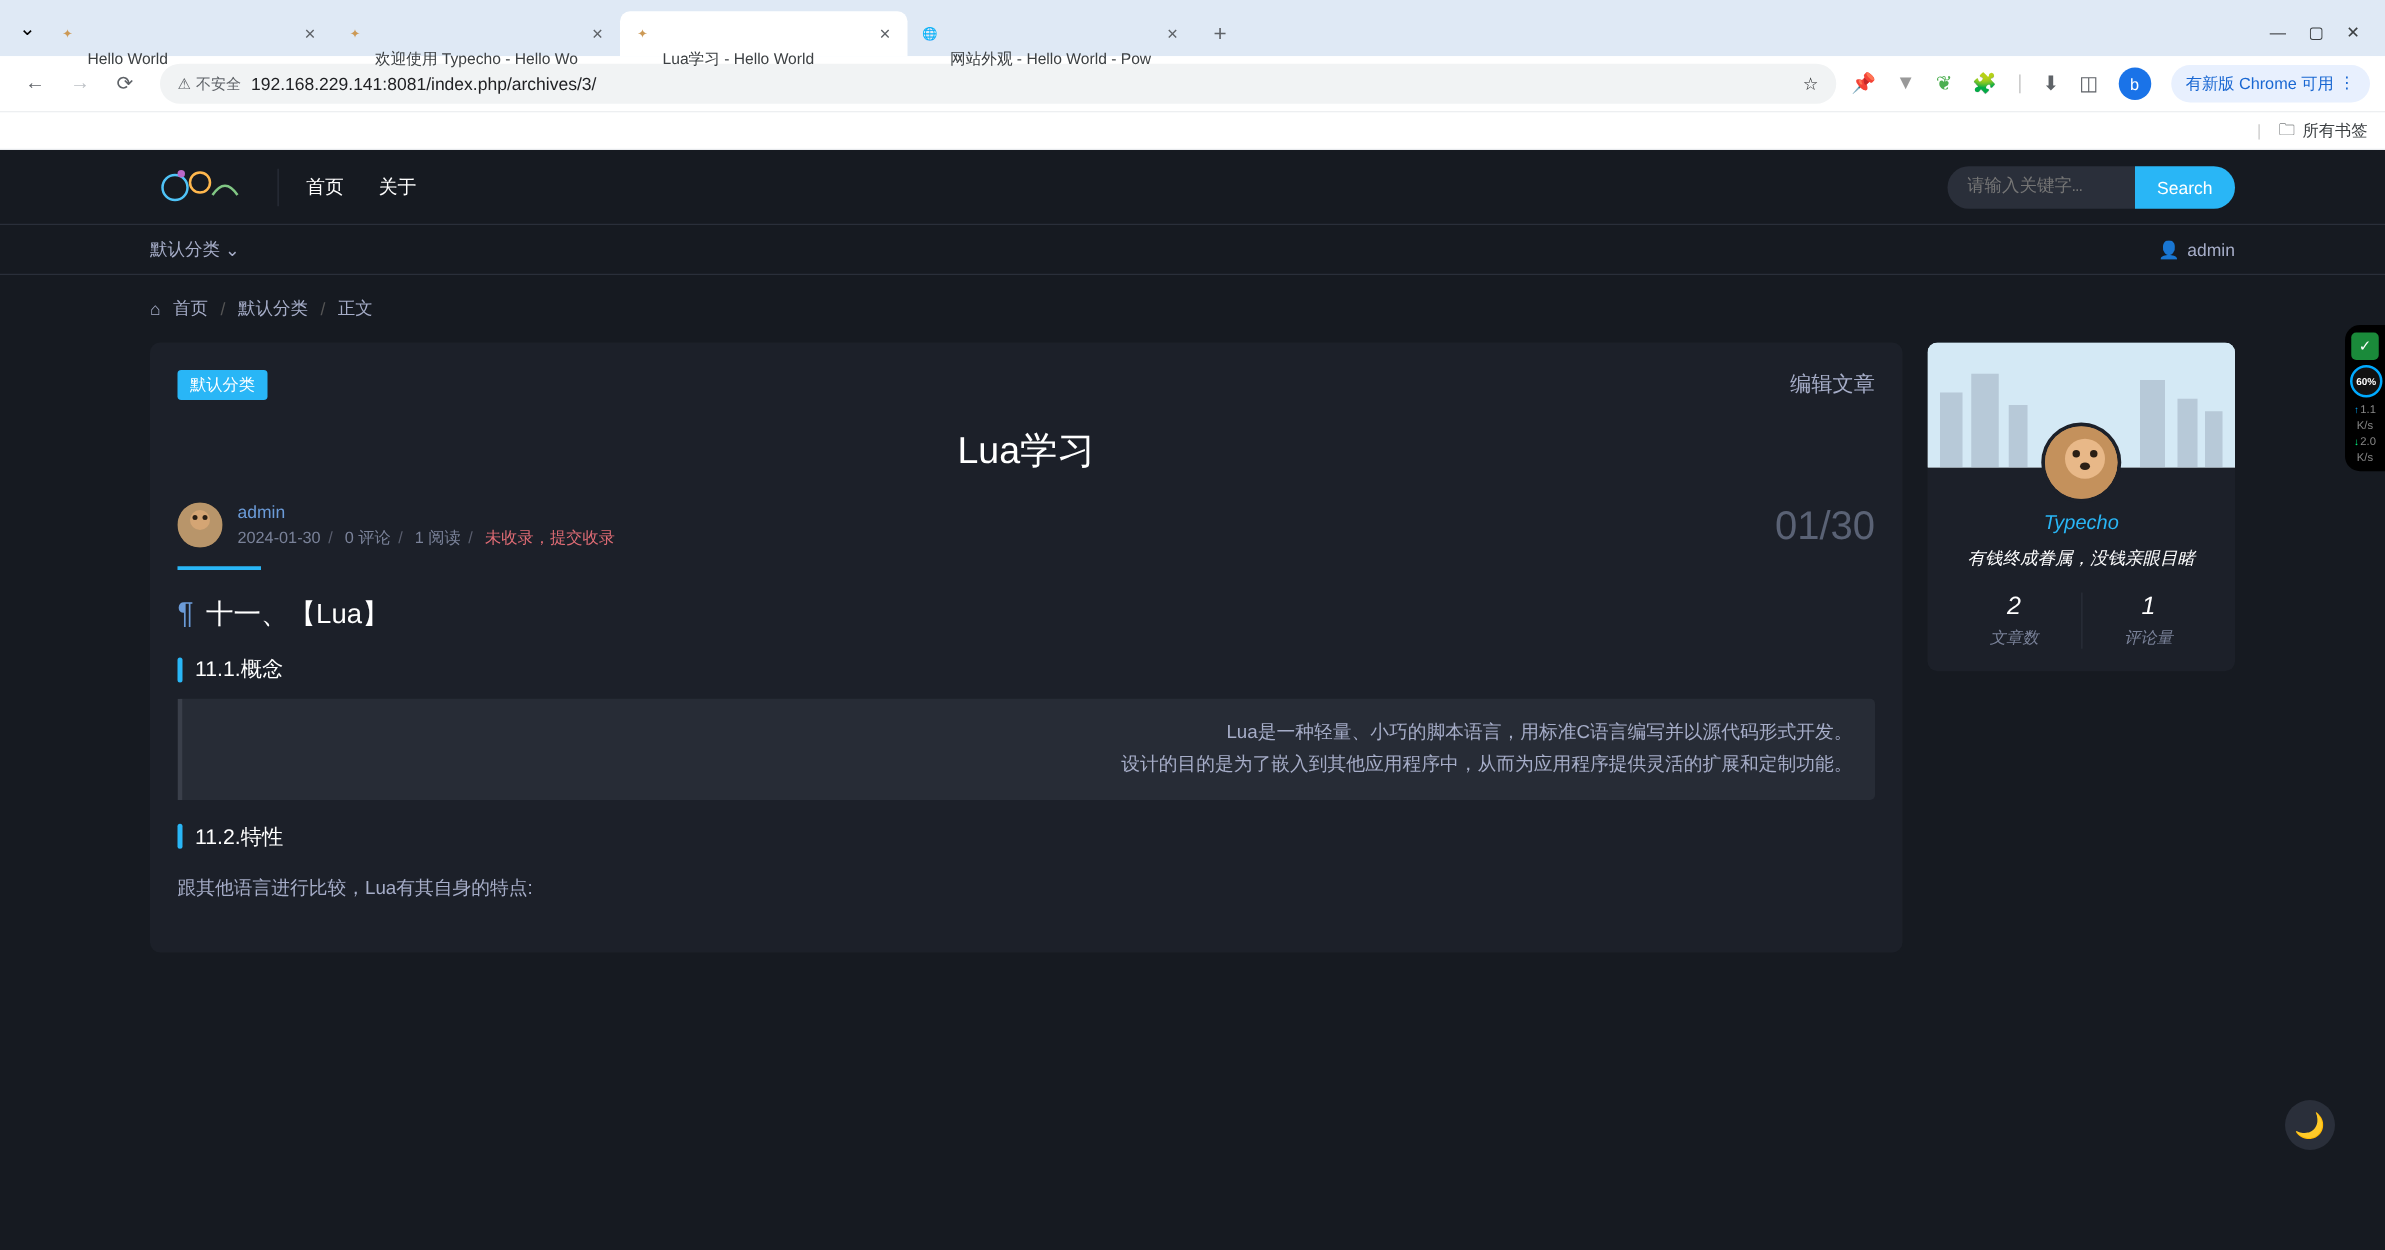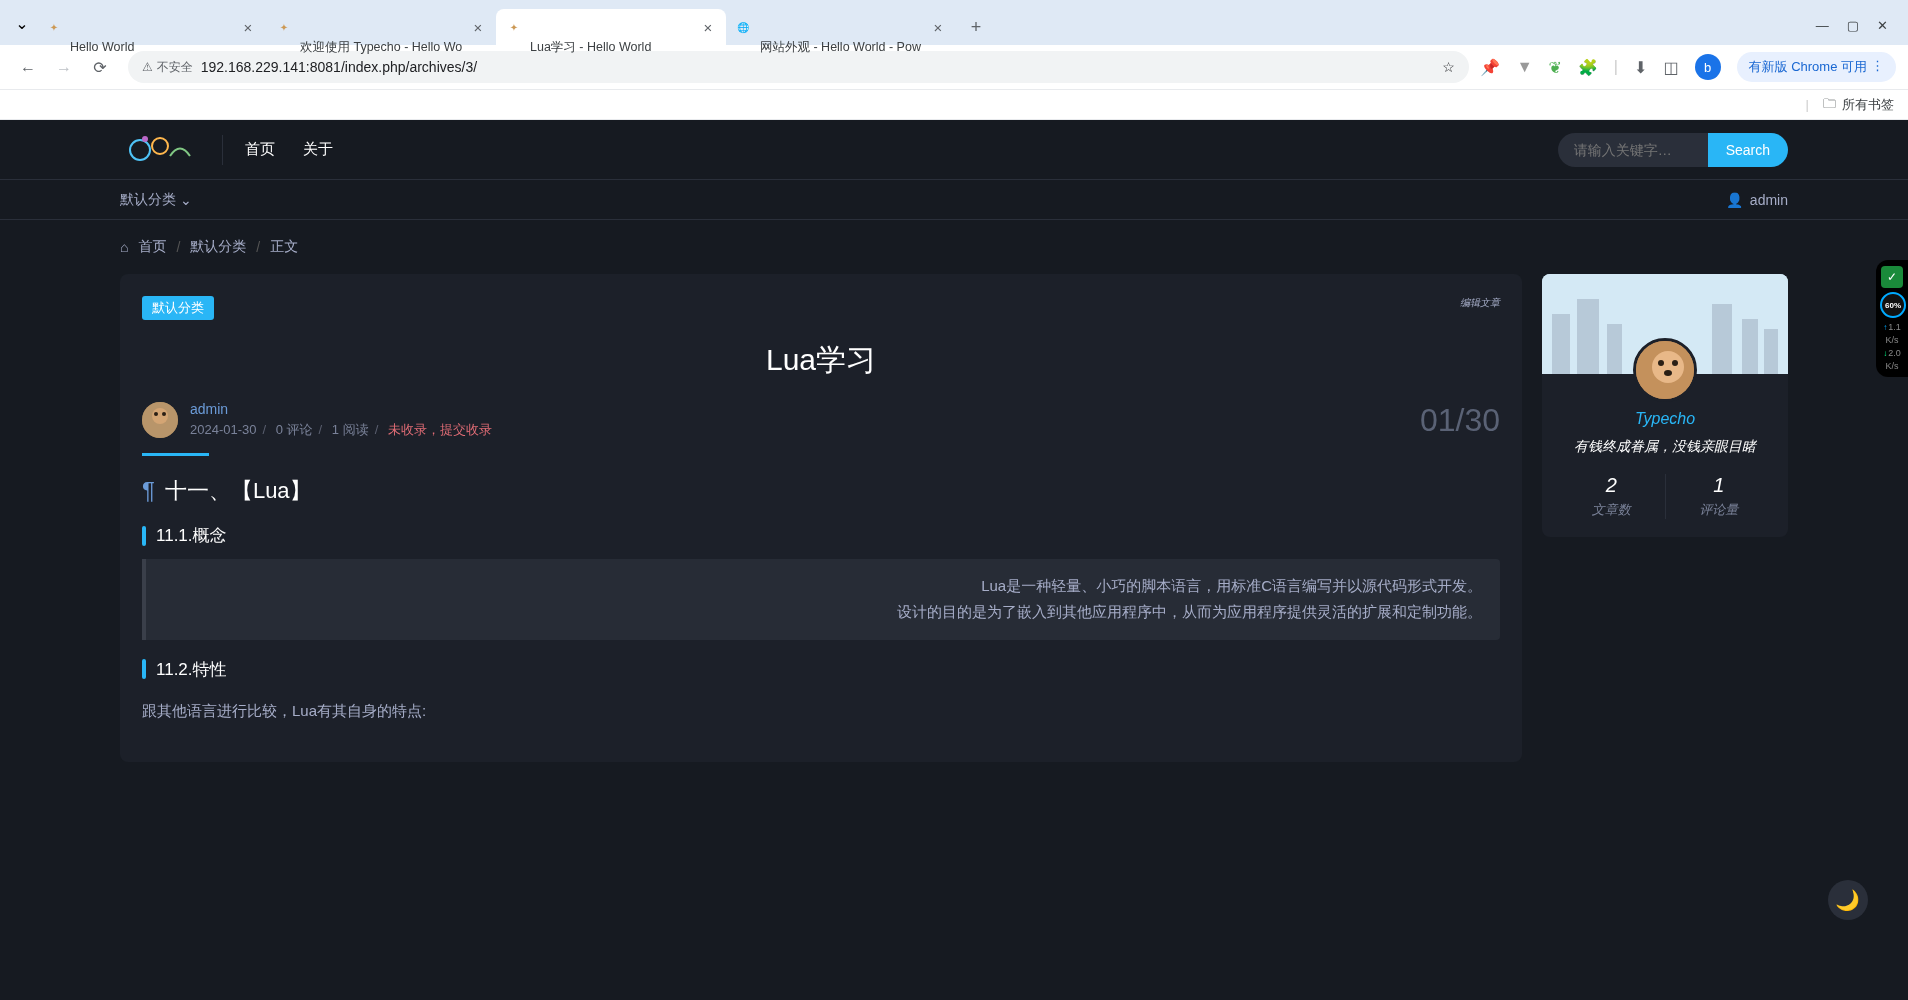--- a/index.html
+++ b/index.html
@@ -31,35 +31,35 @@
 .bookmark-bar .bm-item { display:flex; align-items:center; gap:6px; cursor:pointer; }
 
 
 .site { background:#161a21; min-height:880px; color:#a6adc8; }
 .topbar { height:60px; display:flex; align-items:center; padding:0 120px; border-bottom:1px solid #2a2f3a; }
 .logo { width:80px; height:40px; display:flex; align-items:center; justify-content:center; }
 .logo-svg { width:70px; height:38px; }
 .nav-divider { width:1px; height:30px; background:#2a2f3a; margin:0 22px; }
 .nav-link { color:#fff; font-size:15px; margin-right:28px; cursor:pointer; }
 .search-wrap { margin-left:auto; display:flex; }
-.search-input { background:#2a2f3a; border:none; height:34px; padding:0 16px; border-radius:17px 0 0 17px; color:#0ea5e9; font-size:14px; width:150px; outline:none; }
+.search-input { background:#2a2f3a; border:none; height:34px; padding:0 16px; border-radius:17px 0 0 17px; color:#0ea5e9; font-size:14px; width:150px; outline:none;font-family:Liberation Mono, monospace; }
 .search-btn { background:#29b6f6; border:none; color:#fff; height:34px; padding:0 18px; border-radius:0 17px 17px 0; font-size:14px; cursor:pointer; }
 
 .subbar { height:40px; display:flex; align-items:center; padding:0 120px; border-bottom:1px solid #2a2f3a; }
 .subbar .cat { color:#a6adc8; font-size:14px; cursor:pointer; display:flex; align-items:center; gap:4px; }
 .subbar .user { margin-left:auto; color:#a6adc8; font-size:14px; display:flex; align-items:center; gap:6px; cursor:pointer; }
 
 .breadcrumb { padding:18px 120px; display:flex; align-items:center; gap:10px; font-size:14px; color:#a6adc8; }
 .breadcrumb a { color:#a6adc8; cursor:pointer; }
 .breadcrumb .sep { color:#555; }
 
 .content-row { display:flex; padding:0 120px 40px 120px; gap:20px; }
 .article { flex:1; background:#1c2029; border-radius:8px; padding:22px; }
 .tag-chip { background:#29b6f6; color:#fff; font-size:13px; padding:3px 10px; border-radius:3px; display:inline-block; }
-.edit-link { float:right; color:#a6adc8; font-size:10px; cursor:pointer;font-style:italic; }
+.edit-link { float:right; color:#a6adc8; font-size:17px; cursor:pointer; }
 .post-title { color:#fff; font-size:30px; text-align:center; margin:20px 0; font-weight:400; }
 .meta-row { display:flex; align-items:center; gap:12px; border-bottom:3px solid #29b6f6; border-image:linear-gradient(to right,#29b6f6 5%,transparent 5%) 1; padding-bottom:14px; margin-bottom:20px; }
 .avatar-sm { width:36px; height:36px; border-radius:50%; background:#8b6f47; overflow:hidden; }
 .meta-text { font-size:13px; color:#7a8299; }
 .meta-text .author { color:#6b9bd8; font-size:14px; display:block; margin-bottom:4px; }
 .meta-text .sep2 { color:#5a5f6f; margin:0 6px; }
 .meta-text .red { color:#e06c75; }
 .date-big { margin-left:auto; font-size:32px; color:#5a6275; }
 
 .h1-sec { display:flex; align-items:center; gap:10px; color:#fff; font-size:22px; margin:16px 0; cursor:pointer; }

